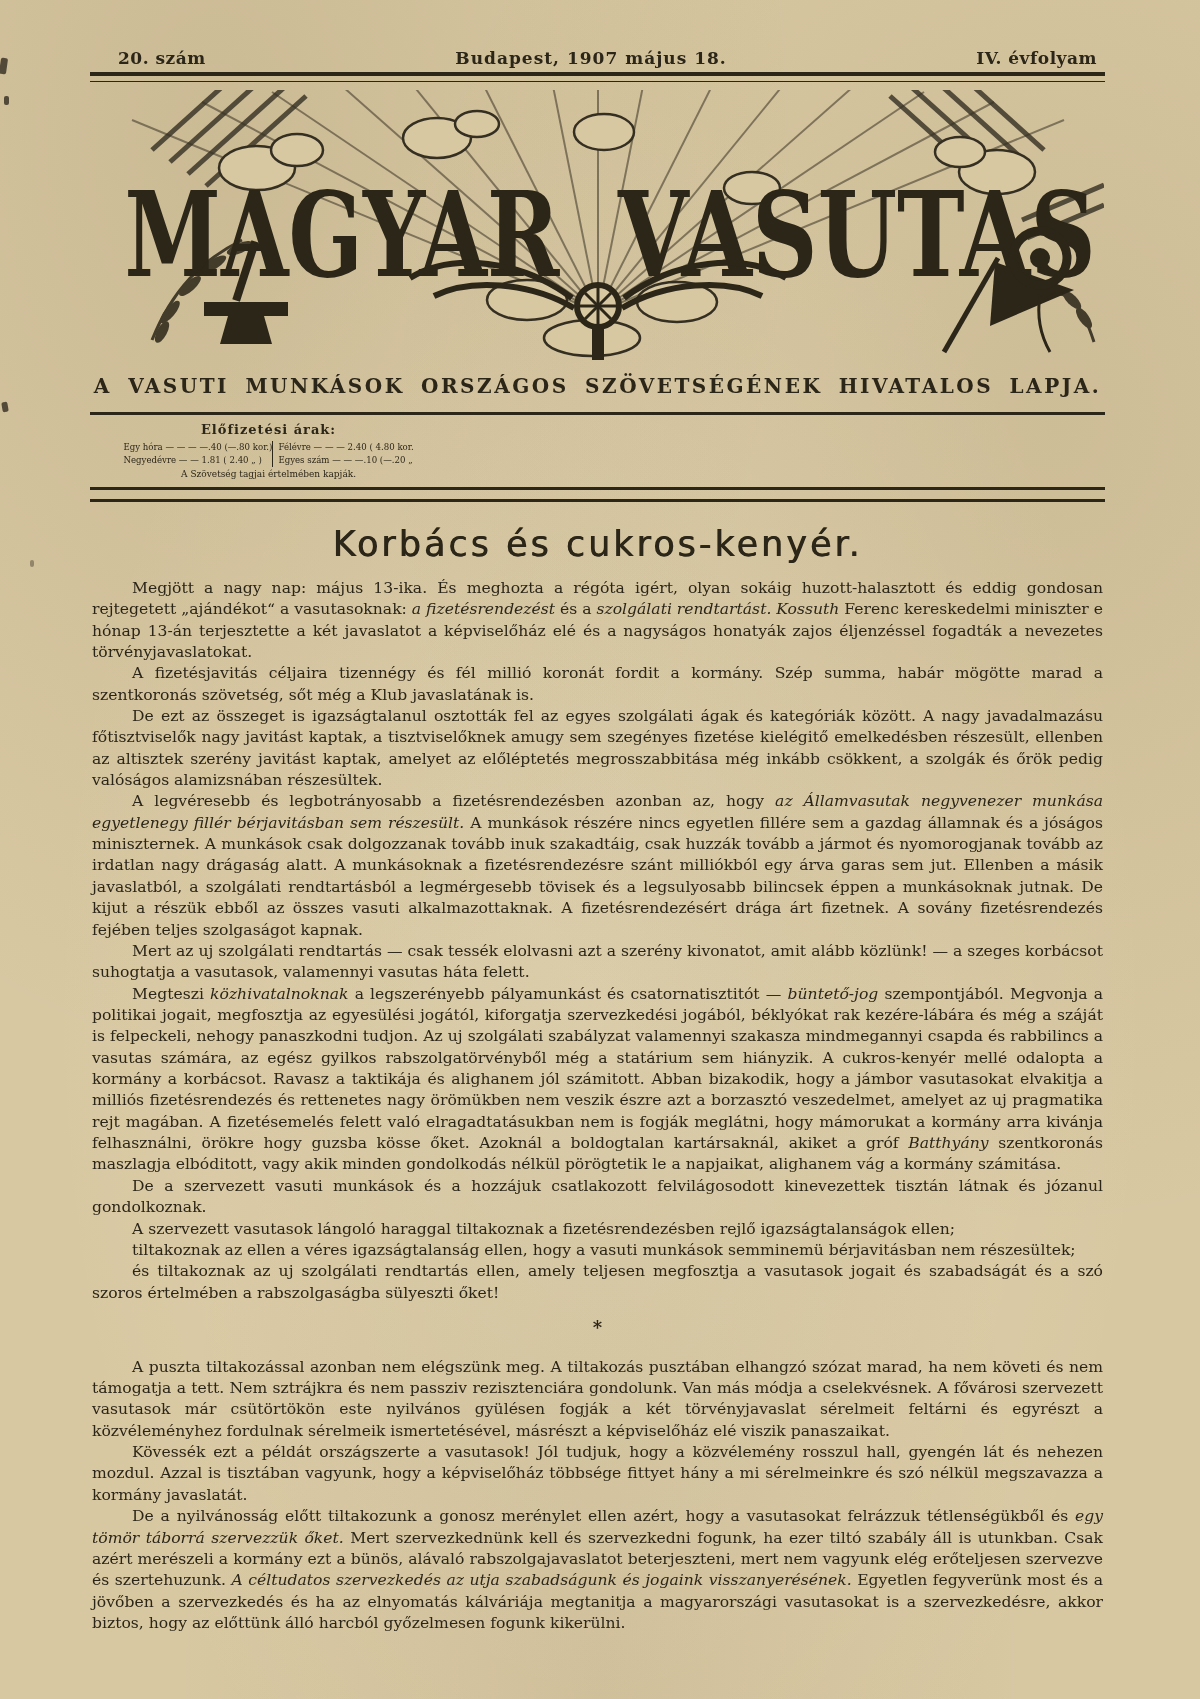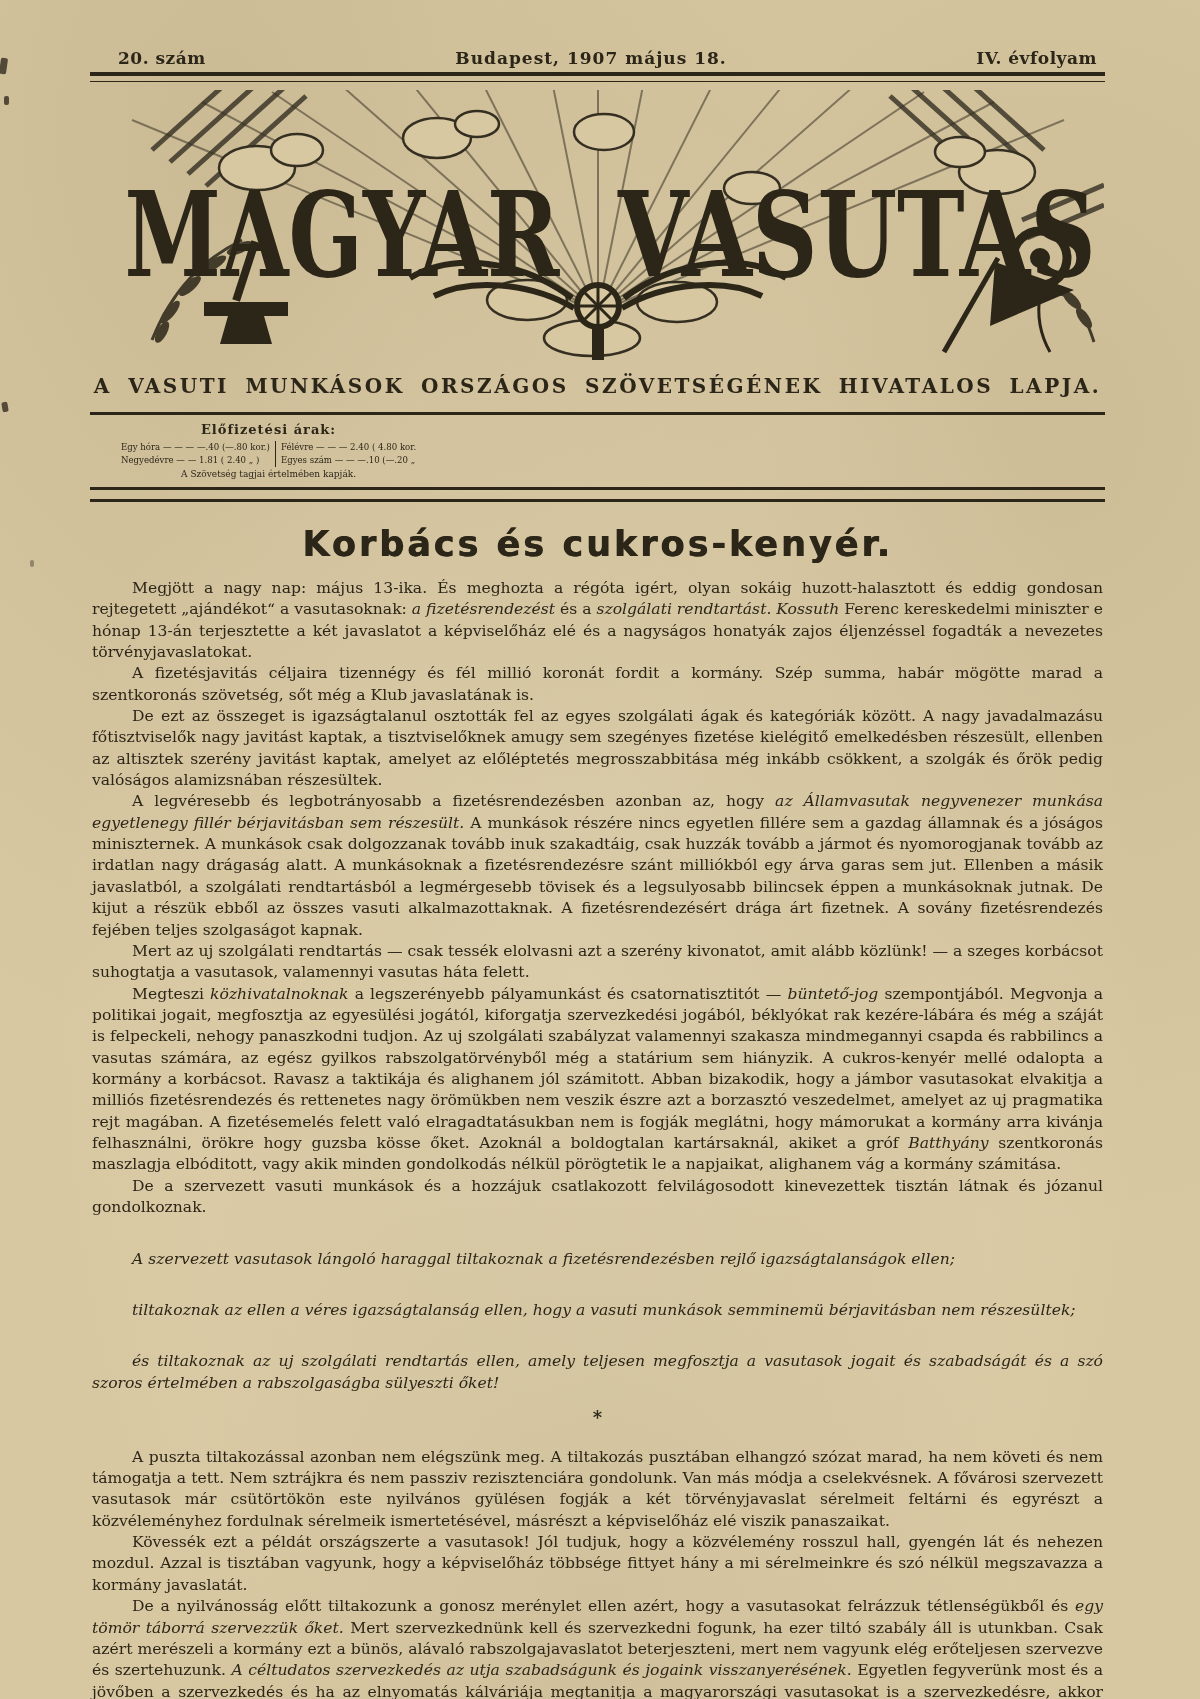--- a/index.html
+++ b/index.html
@@ -56,39 +56,39 @@
   .ib-1{width:46%;text-align:center;}
   .ib-2{width:20%;text-align:center;border-left:1.5px solid var(--ink);border-right:1.5px solid var(--ink);}
   .ib-3{width:34%;text-align:center;}
   .ib-heading{font-size:11px;font-weight:bold;letter-spacing:.4px;}
   .ib-address{font-size:14.5px;font-weight:bold;margin-top:3px;letter-spacing:.3px;}
   .ib-note{font-size:9.5px;margin-top:3px;}
   .ib-2 .pubrow{font-size:13.5px;font-weight:bold;line-height:1.35;margin-top:2px;}
   .ib-3 .ib-heading{font-size:13px;letter-spacing:1px;}
   .pricegrid{display:flex;justify-content:center;margin-top:4px;font-size:8.6px;line-height:1.5;}
   .pricecol{text-align:left;white-space:nowrap;}
-  .pricecol.left{padding-right:5px;border-right:1px solid var(--ink);}
+  .pricecol.left{border-right:1px solid var(--ink);}
   .pricecol.right{padding-left:5px;}
   .ib-footnote{font-size:9px;margin-top:2px;}
   .rule-c{height:9px;border-top:3px solid var(--ink);border-bottom:3px solid var(--ink);margin-top:2px;}
 
   
   .headline{
     margin:22px 0 14px;
     text-align:center;
     font-family:"DejaVu Sans","Liberation Sans",sans-serif;
-    font-weight:bold;font-size:35px;letter-spacing:3px;
+    font-weight:normal;font-size:35px;letter-spacing:3px;
     text-shadow:0.7px 0 0 var(--ink);
   }
   .article-body{
     font-size:15.6px;line-height:1.37;text-align:justify;
     padding:0 2px;
   }
   .article-body p{margin:0;text-indent:40px;}
-  .article-body p.protest{font-style:italic;margin-top:30px;}
+  .article-body p.protest{}
   .star-sep{
     text-align:center;font-size:18px;font-weight:bold;
     margin:12px 0 16px;text-indent:0;
   }
   .gap-before{margin-top:14px !important;}
 </style>
 </head>
 <body>
 
 <div class="edge-mark em1"></div>

